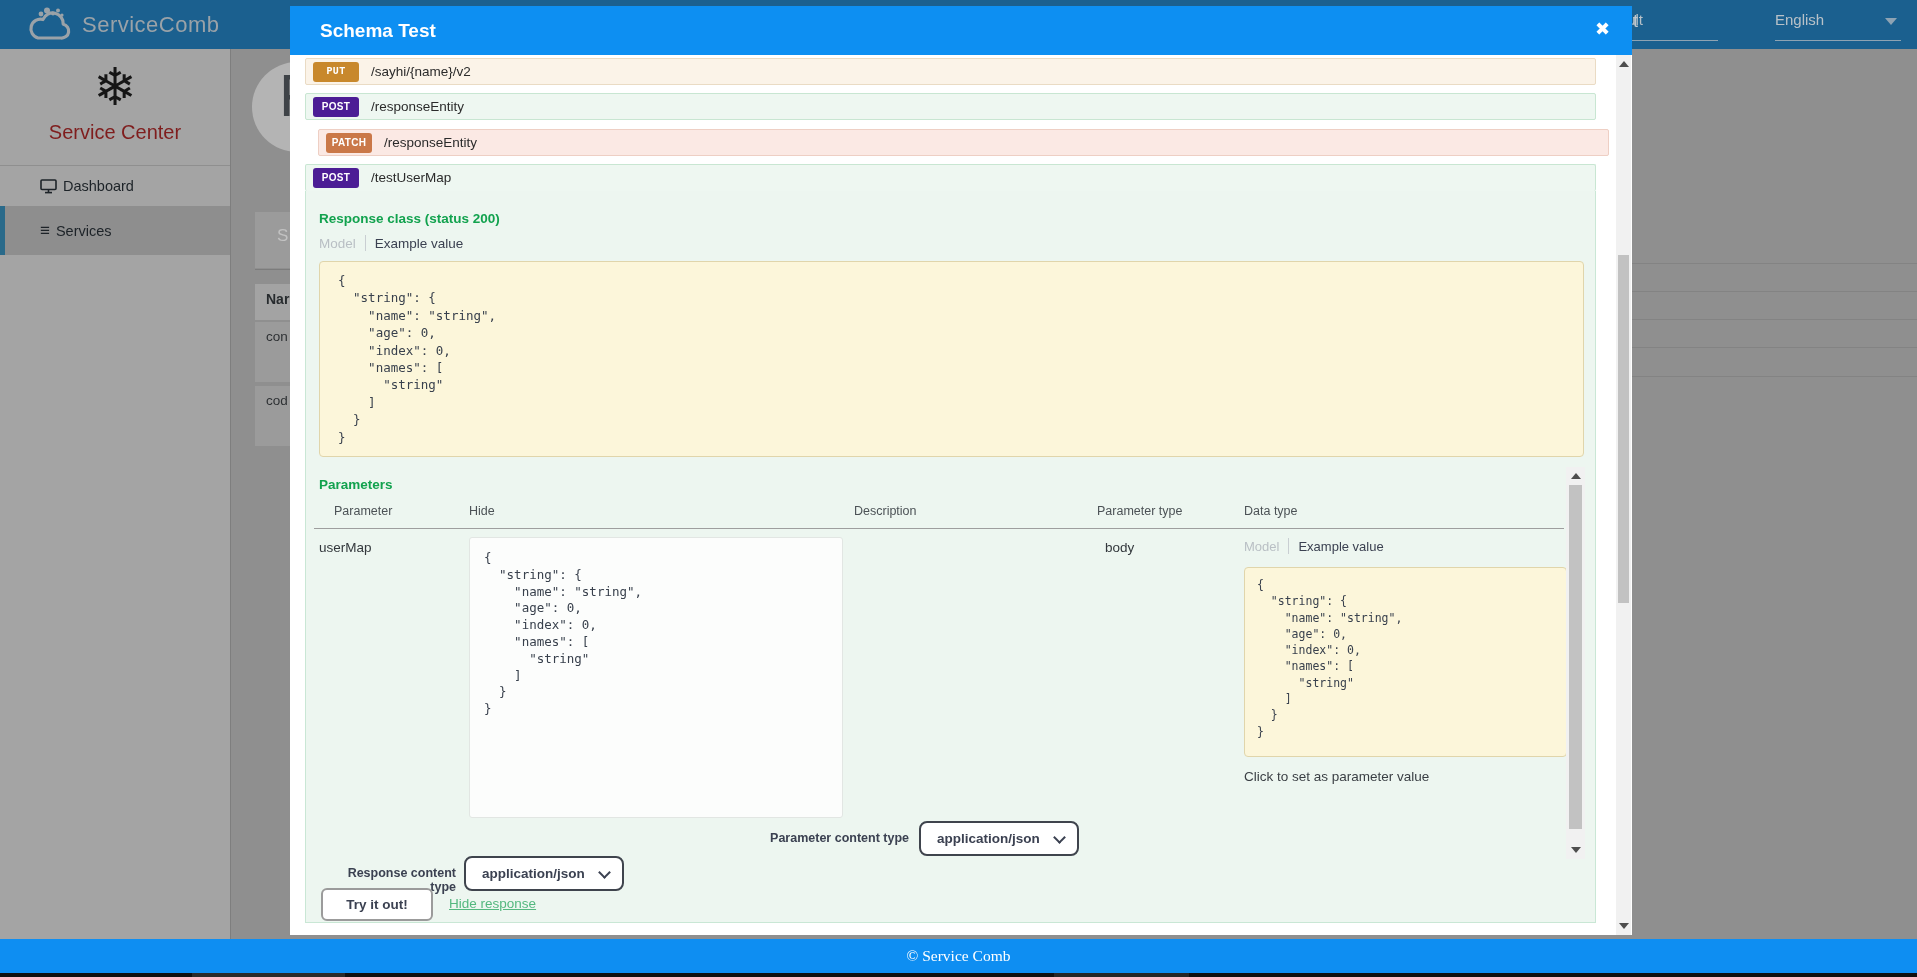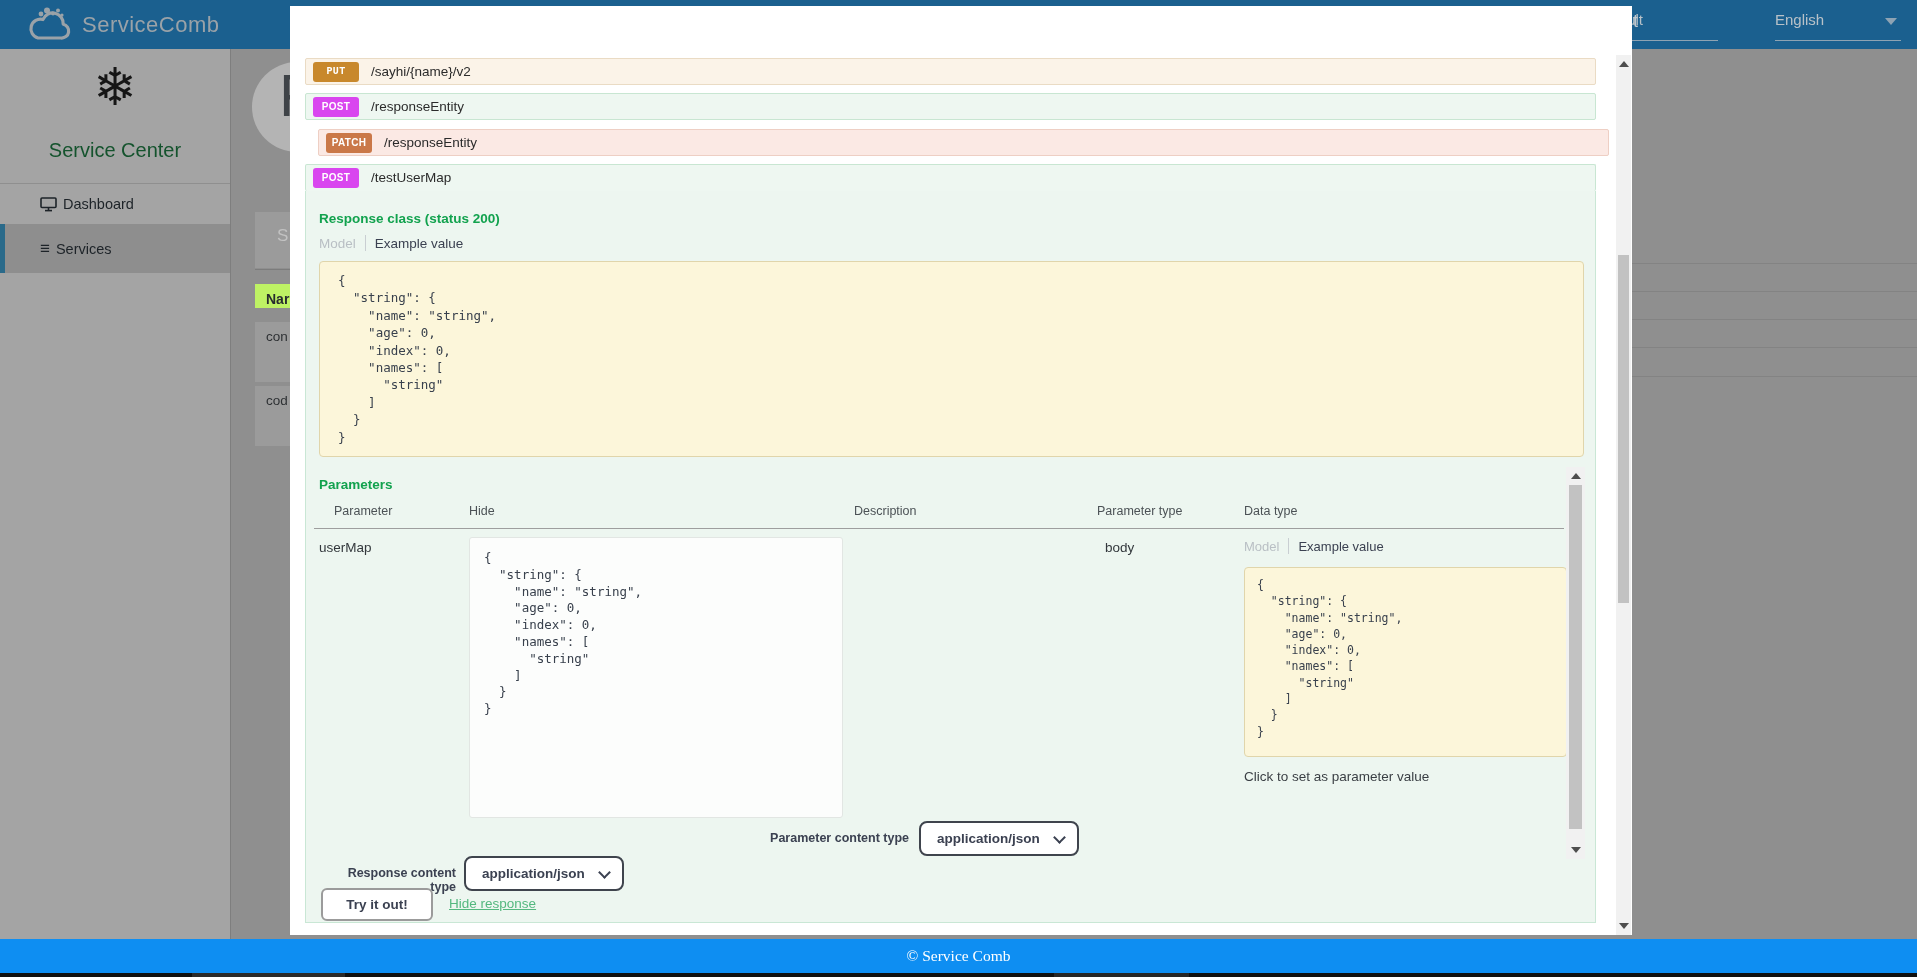--- a/index.html
+++ b/index.html
@@ -14,57 +14,57 @@
   .hdr-ctl { position:absolute; top:11px; color:#b8c1c8; font-size:15px; }
   .hdr-ctl .uline { position:absolute; left:0; right:0; top:29px; border-bottom:1px solid #8ea3b3; }
   .ctl-project { left:1598px; width:120px; }
   .ctl-lang { left:1775px; width:126px; }
   .caret-down { position:absolute; right:4px; top:7px; width:0; height:0;
     border-left:6px solid transparent; border-right:6px solid transparent; border-top:7px solid #8ea3b3; }
 
   
   .sidebar { position:absolute; left:0; top:49px; width:231px; height:890px; background:#a4a4a4; border-right:1px solid #7e7e7e; z-index:1; }
   .snowflake { display:block; text-align:center; margin-top:10px; font-size:52px; line-height:56px; color:#161616; }
-  .sc-title { text-align:center; margin-top:24px; font-size:20px; color:#14532d; }
+  .sc-title { text-align:center; margin-top:6px; font-size:20px; color:#7f1d1d; }
   .side-divider { margin-top:21px; border-top:1px solid #8f8f8f; }
   .nav-item { position:relative; height:40px; display:flex; align-items:center; padding-left:40px; gap:6px;
     color:#1d2328; font-size:14.5px; cursor:pointer; }
   .nav-item.active { height:49px; background:#8e8e8e; }
   .nav-item.active::before { content:""; position:absolute; left:0; top:0; bottom:0; width:5px; background:#2a6a8a; }
   .hamburger { font-size:17px; line-height:17px; color:#1d2328; }
 
   
   .bg-area { position:absolute; left:231px; top:49px; width:1686px; height:890px; background:#8f8f8f; }
   .avatar { position:absolute; left:21px; top:13px; width:90px; height:90px; border-radius:50%; background:#b4b4b4; }
   .avatar-letter { position:absolute; left:48px; top:12px; font-size:60px; color:#3f4348; }
   .bg-band { position:absolute; left:24px; width:35px; background:#9b9b9b; }
   .band-s { top:163px; height:56px; }
   .band-s span { position:absolute; left:22px; top:14px; font-size:17px; color:#c2c2c2; }
   .bg-line { position:absolute; left:24px; top:220px; width:35px; border-top:1px solid #7c7c7c; }
-  .band-nar { top:235px; height:24px; background:#bef264; }
+  .band-nar { top:235px; height:36px; background:#a3a3a3; }
   .band-nar span { position:absolute; left:11px; top:7px; font-size:14px; font-weight:bold; color:#272b2e; }
   .band-con { top:273px; height:60px; }
   .band-cod { top:337px; height:60px; }
   .band-con span,.band-cod span { position:absolute; left:11px; top:7px; font-size:13.5px; color:#2e3134; }
   .right-line { position:absolute; left:1401px; width:285px; border-top:1px solid #838383; }
 
   
   .modal { position:absolute; left:290px; top:6px; width:1342px; height:929px; background:#fff; z-index:3; }
   .modal-header { position:absolute; left:0; top:0; width:100%; height:49px; background:#0d8ff2; }
   .modal-title { position:absolute; left:30px; top:0; line-height:49px; color:#fff; font-size:19px; font-weight:bold; }
   .modal-close { position:absolute; right:22px; top:12px; color:#fff; font-size:18px; cursor:pointer; }
 
   .ep-row { position:absolute; left:15px; width:1291px; height:27px; border-radius:2px; cursor:pointer; }
   .ep-put   { top:52px;  background:#fbf3e8; border:1px solid #eadbc4; }
   .ep-post1 { top:87px;  background:#eef7f1; border:1px solid #c8e6d2; }
   .ep-patch { top:123px; background:#fbe9e4; border:1px solid #eecfc4;margin-left:13px; }
   .ep-post2 { top:158px; background:#eef7f1; border:1px solid #c8e6d2; border-bottom:none; }
   .ep-badge { position:absolute; left:7px; top:3px; width:46px; height:20px; border-radius:3px;
     color:#fff; font-size:10px; font-weight:bold; text-align:center; line-height:20px; letter-spacing:.3px; }
-  .b-put { background:#c8882c;font-family:Liberation Mono, monospace; } .b-post { background:#d946ef; } .b-patch { background:#ca7848; }
+  .b-put { background:#c8882c;font-family:Liberation Mono, monospace; } .b-post { background:#4c1d95; } .b-patch { background:#ca7848; }
   .ep-path { position:absolute; left:65px; top:0; line-height:26px; font-size:13.5px; color:#2b2b2b; }
 
   .op-panel { position:absolute; left:15px; top:185px; width:1291px; height:732px;
     background:#edf6f0; border:1px solid #c9e7d5; border-top:none; }
   .green-heading { position:absolute; left:13px; font-size:13.5px; font-weight:bold; color:#12a24e; }
   .rc-heading { top:20px; }
   .params-heading { top:286px; }
   .tabs { position:absolute; display:flex; align-items:center; gap:9px; font-size:13.5px; }
   .tabs-response { left:13px; top:44px; }
   .tab-inactive { color:#b9bfc4; cursor:pointer; }
@@ -188,20 +188,24 @@
     <span>cod</span>
   </div>
   <div class="right-line" style="top:214px"></div>
   <div class="right-line" style="top:242px"></div>
   <div class="right-line" style="top:270px"></div>
   <div class="right-line" style="top:298px"></div>
   <div class="right-line" style="top:327px"></div>
 </div>
 
 <div class="modal">
+  <div class="modal-header">
+    <span class="modal-title">Schema Test</span>
+    <span class="modal-close">✖</span>
+  </div>
 
   <div class="ep-row ep-put">
     <span class="ep-badge b-put">PUT</span>
     <span class="ep-path">/sayhi/{name}/v2</span>
   </div>
   <div class="ep-row ep-post1">
     <span class="ep-badge b-post">POST</span>
     <span class="ep-path">/responseEntity</span>
   </div>
   <div class="ep-row ep-patch">

